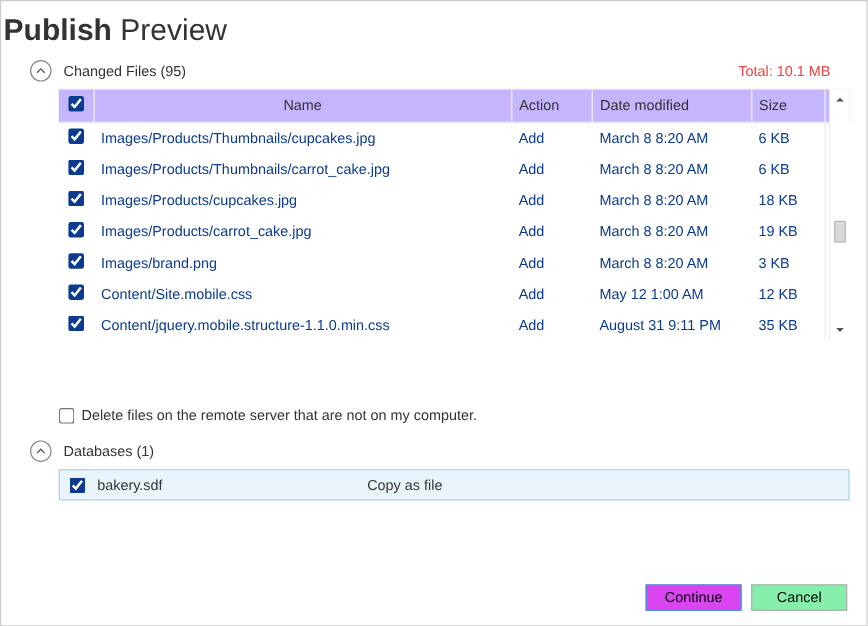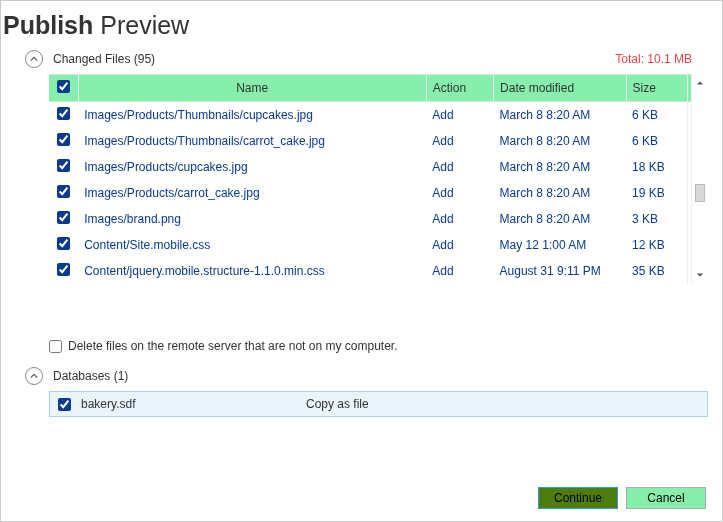--- a/index.html
+++ b/index.html
@@ -54,21 +54,21 @@
     table-layout: fixed;
     font-size: 12px;
   }
   thead th {
     text-align: left;
     font-weight: 400;
     padding: 5px 6px;
     border-bottom: 1px solid #ddd;
     border-right: 1px solid #eee;
     color: #333;
-    background: #86efac;
+    background: #c4b5fd;
     white-space: nowrap;
   }
   thead th:last-child { border-right: none; }
   tbody td {
     padding: 5px 6px;
     color: #0a3b8f;
     white-space: nowrap;
     overflow: hidden;
     text-overflow: ellipsis;
     vertical-align: middle;
@@ -136,21 +136,21 @@
     font-family: inherit;
     font-size: 12px;
     padding: 3px 0;
     width: 80px;
     background: #86efac;
     border: 1px solid #adadad;
     cursor: pointer;
   }
   button.dlg.primary {
     border: 1px solid #3399dd;
-    background: #4d7c0f;
+    background: #d946ef;
   }
 </style>
 </head>
 <body>
 
 <div class="header">
   <span class="bold">Publish</span>
   <span>Preview</span>
 </div>
 

